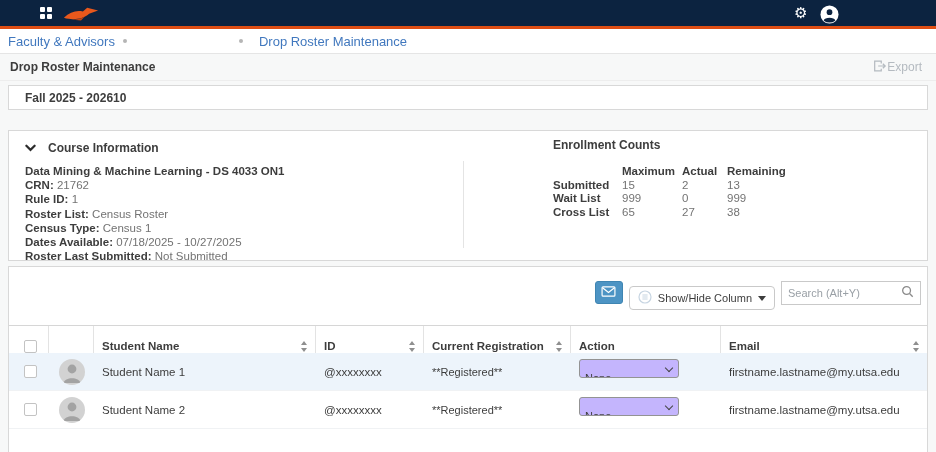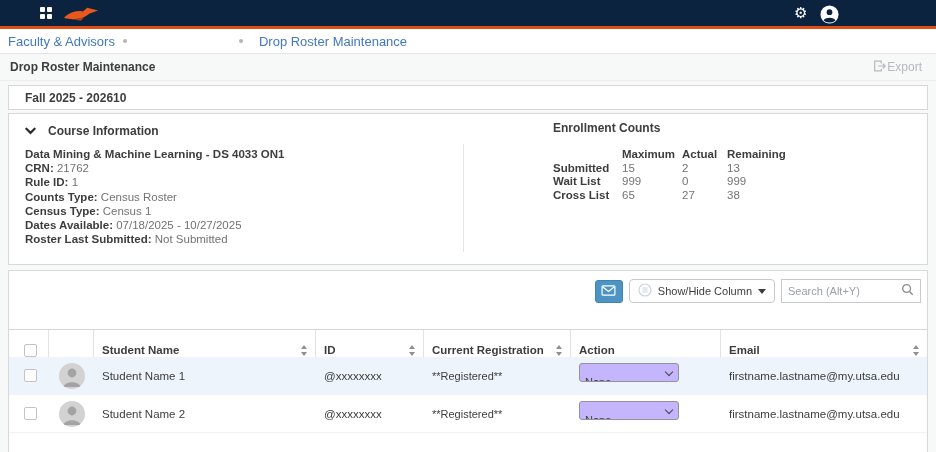--- a/index.html
+++ b/index.html
@@ -52,21 +52,21 @@
 
   
   .term-box {
     margin:4px 8px 0; height:25px; background:#fff; border:1px solid #d8d8d8;
     display:flex; align-items:center; padding-left:16px;
     font-size:12px; font-weight:bold; color:#3d3d3d;
   }
 
   
   .course-panel {
-    margin:3px 8px 0; height:152px; background:#fff; border:1px solid #d8d8d8; position:relative;
+    margin:20px 8px 0; height:131px; background:#fff; border:1px solid #d8d8d8; position:relative;
   }
   .panel-head {
     position:absolute; top:10px; left:16px;
     display:flex; align-items:center; gap:12px;
     font-size:12px; font-weight:bold; color:#3d3d3d; background:none; border:none; font-family:inherit; cursor:pointer;
   }
   .course-details { position:absolute; left:16px; top:33px; font-size:11.5px; line-height:14.2px; color:#737373; }
   .course-details .lbl { font-weight:bold; color:#3d3d3d; }
   .course-title-line { font-weight:bold; color:#3d3d3d; }
   .divider-v { position:absolute; left:454px; top:30px; bottom:12px; border-left:1px solid #e4e4e4; }
@@ -86,21 +86,21 @@
   .students-title { position:absolute; left:10px; top:14px; font-size:12px; font-weight:bold; color:#3d3d3d; }
 
   .toolbar { position:absolute; right:6px; top:8px; display:flex; align-items:center; gap:6px; }
   .mail-btn {
     width:28px; height:23px; background:#4d94c4; border:1px solid #3f85b2; border-radius:3px;
     display:flex; align-items:center; justify-content:center; cursor:pointer;
   }
   .showhide-btn {
     height:24px; background:#fff; border:1px solid #c9c9c9; border-radius:4px;
     display:flex; align-items:center; gap:6px; padding:0 8px;
-    font-size:11px; color:#3d3d3d; font-family:inherit; cursor:pointer;
+    font-size:11px; color:#3d3d3d; font-family:inherit; cursor:pointer;margin-top:11px;
   }
   .caret-dn { width:0; height:0; border-left:4px solid transparent; border-right:4px solid transparent; border-top:5px solid #3d3d3d; }
   .search-box {
     width:140px; height:24px; background:#fff; border:1px solid #c9c9c9; border-radius:0;
     display:flex; align-items:center; padding:0 6px;
   }
   .search-box input {
     flex:1; border:none; outline:none; font-size:11px; font-family:inherit; color:#3d3d3d; background:transparent; min-width:0;
   }
   .search-box input::placeholder { color:#9aa0a6; }
@@ -214,21 +214,21 @@
         <path d="M1.5 1.5 L6 6 L10.5 1.5"></path>
       </svg>
     </span>
     <span>Course Information</span>
   </button>
 
   <div class="course-details">
     <div class="course-title-line">Data Mining &amp; Machine Learning - DS 4033 ON1</div>
     <div><span class="lbl">CRN:</span> <span>21762</span></div>
     <div><span class="lbl">Rule ID:</span> <span>1</span></div>
-    <div><span class="lbl">Counts Type:</span> <span>Census Roster</span></div>
+    <div><span class="lbl">Roster List:</span> <span>Census Roster</span></div>
     <div><span class="lbl">Census Type:</span> <span>Census 1</span></div>
     <div><span class="lbl">Dates Available:</span> <span>07/18/2025 - 10/27/2025</span></div>
     <div><span class="lbl">Roster Last Submitted:</span> <span>Not Submitted</span></div>
   </div>
 
   <div class="divider-v"></div>
 
   <div class="enroll">
     <div class="enroll-title">Enrollment Counts</div>
     <div class="enroll-grid">

